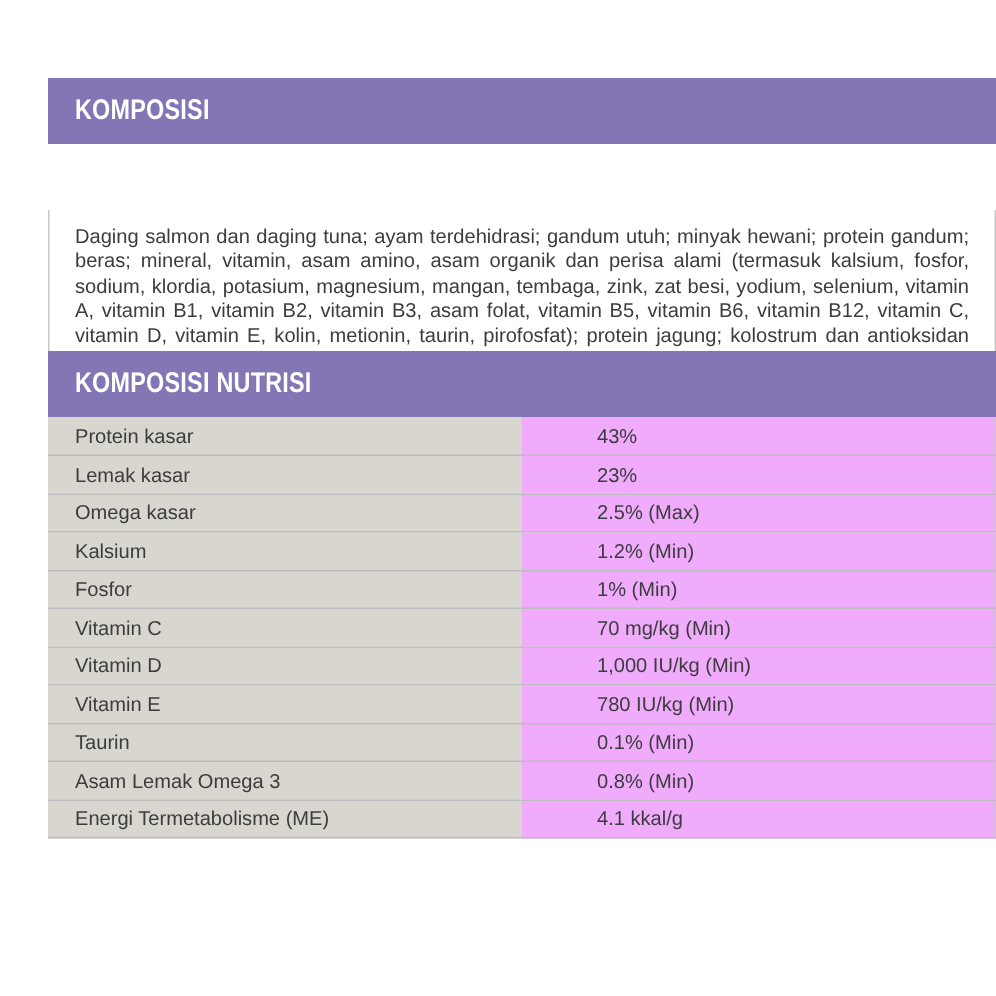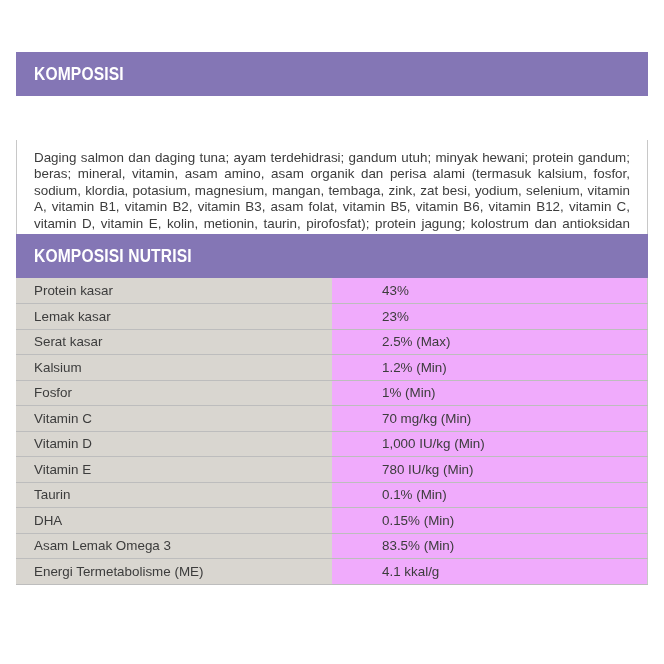--- a/index.html
+++ b/index.html
@@ -1,17 +1,17 @@
 <!DOCTYPE html>
 <html><head>
   <meta charset="utf-8">
   <style>
     html, body { margin: 0; padding: 0; background: #ffffff; }
     body { width: 664px; height: 664px; position: relative; font-family: "Liberation Sans", sans-serif; color: #3a3a3a; overflow: hidden; }
-    .panel { position: absolute; left: 16px; width: 632px; box-sizing: border-box; }
+    .panel { position: absolute; left: 32px; width: 632px; box-sizing: border-box; }
     .panel-header {
       background: #8476b5;
       color: #ffffff;
       font-family: "Liberation Sans", sans-serif;
       font-weight: bold;
       font-size: 19px;
       letter-spacing: 0.2px;
       transform-origin: left center;
       padding-left: 18px;
       box-sizing: border-box;
@@ -57,21 +57,21 @@
     <tbody>
       <tr>
           <td class="label">Protein kasar</td>
           <td class="value">43%</td>
         </tr>
       <tr>
           <td class="label">Lemak kasar</td>
           <td class="value">23%</td>
         </tr>
       <tr>
-          <td class="label">Serat kasar</td>
+          <td class="label">Omega kasar</td>
           <td class="value">2.5% (Max)</td>
         </tr>
       <tr>
           <td class="label">Kalsium</td>
           <td class="value">1.2% (Min)</td>
         </tr>
       <tr>
           <td class="label">Fosfor</td>
           <td class="value">1% (Min)</td>
         </tr>
@@ -85,26 +85,22 @@
         </tr>
       <tr>
           <td class="label">Vitamin E</td>
           <td class="value">780 IU/kg (Min)</td>
         </tr>
       <tr>
           <td class="label">Taurin</td>
           <td class="value">0.1% (Min)</td>
         </tr>
       <tr>
-          <td class="label">DHA</td>
-          <td class="value">0.15% (Min)</td>
-        </tr>
-      <tr>
           <td class="label">Asam Lemak Omega 3</td>
-          <td class="value">83.5% (Min)</td>
+          <td class="value">0.8% (Min)</td>
         </tr>
       <tr>
           <td class="label">Energi Termetabolisme (ME)</td>
           <td class="value">4.1 kkal/g</td>
         </tr>
     </tbody>
   </table>
 </div>
 
 </body></html>

